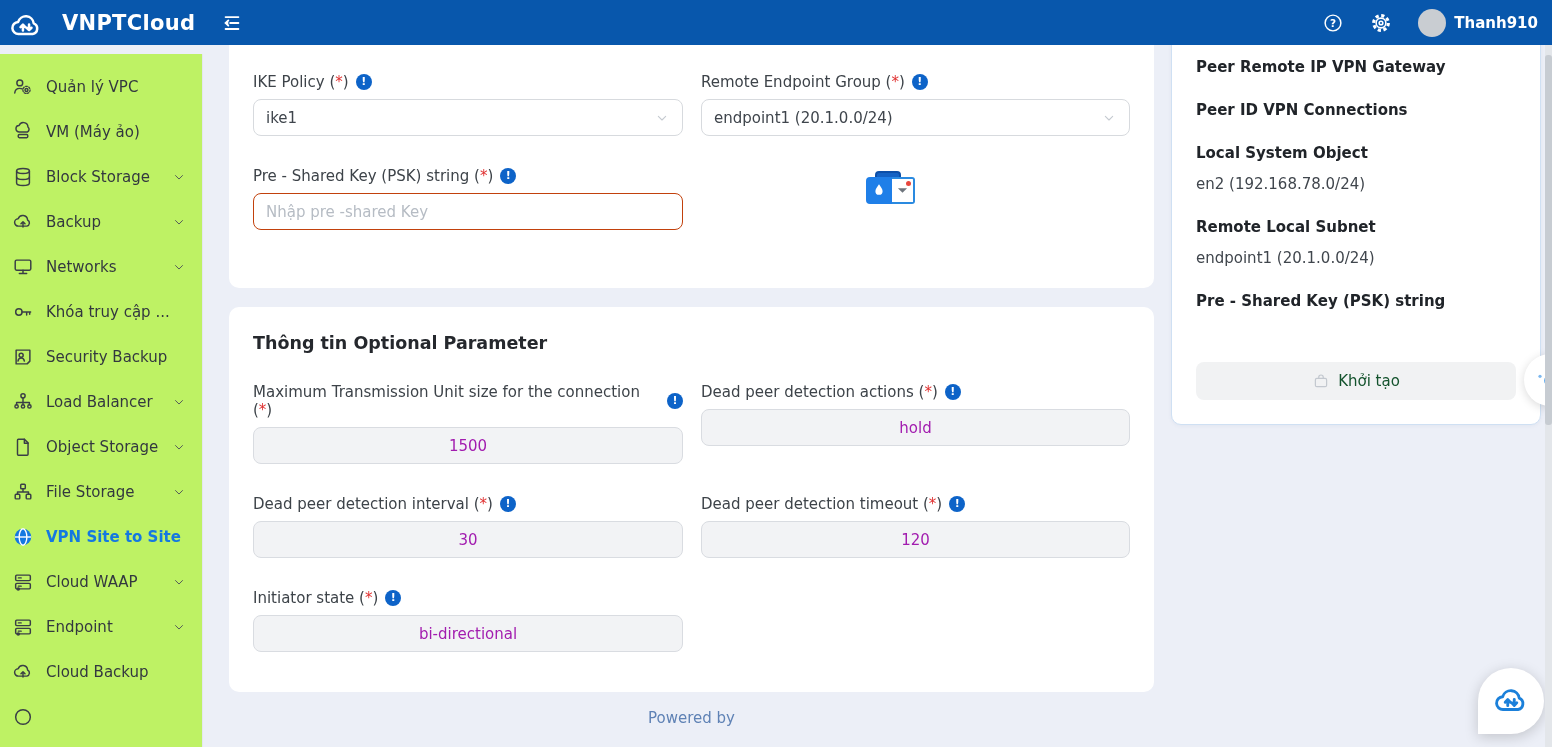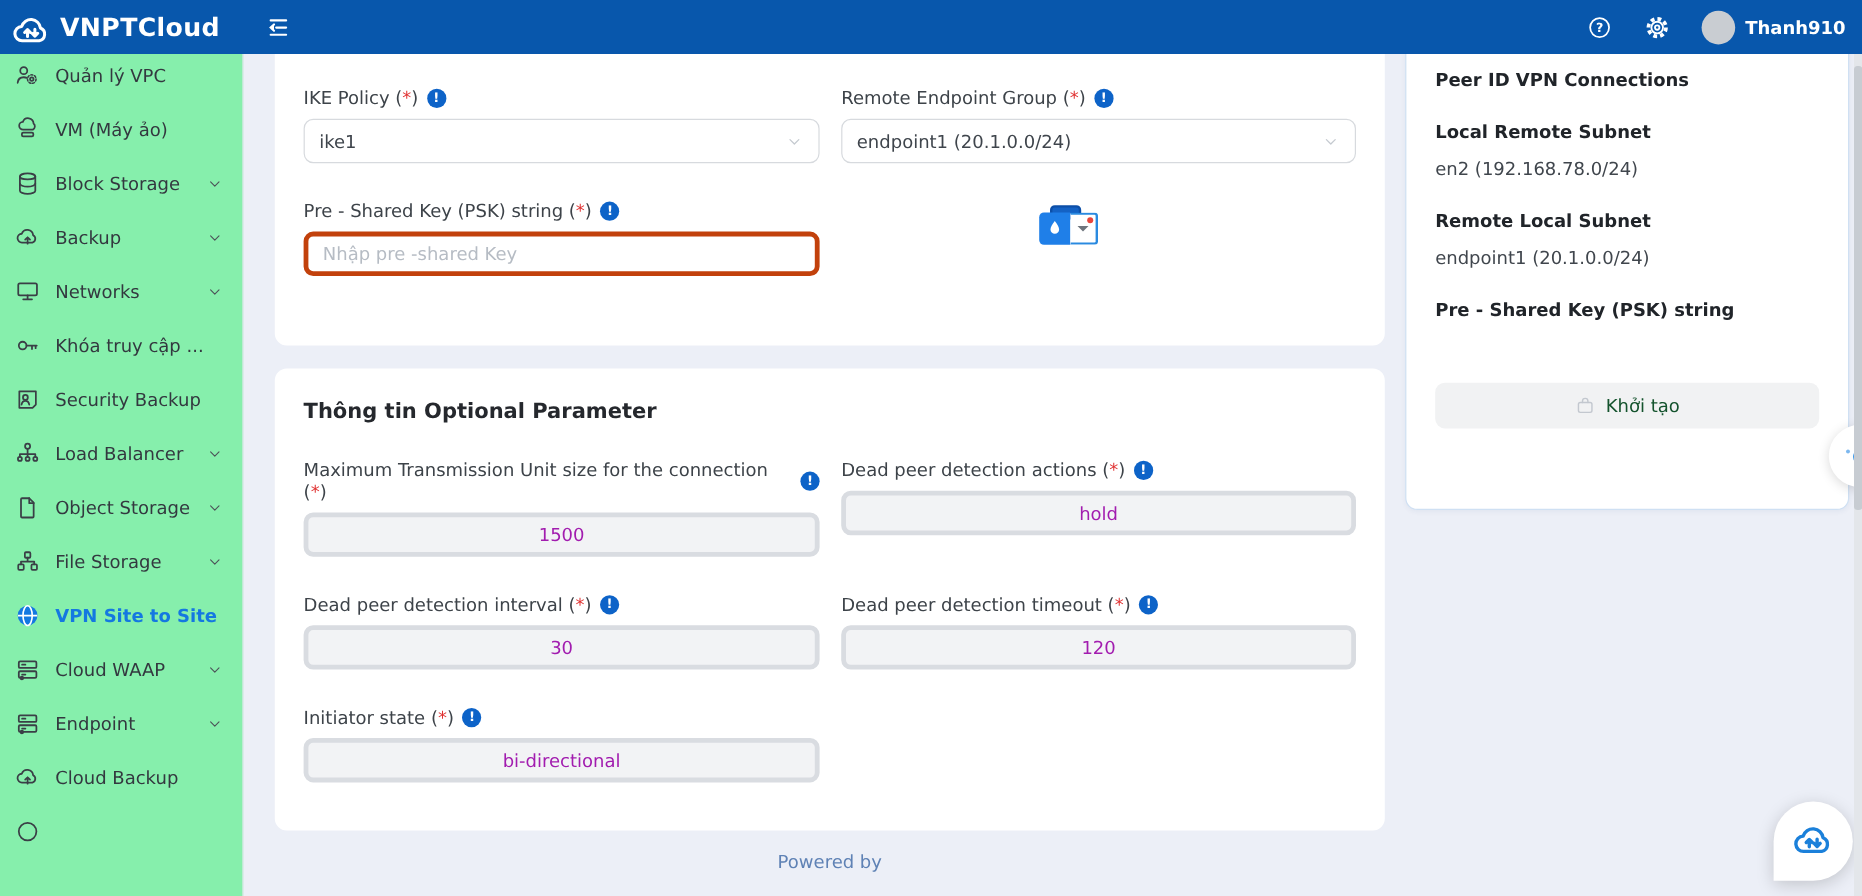--- a/index.html
+++ b/index.html
@@ -2,32 +2,32 @@
 <html><head>
 <meta charset="utf-8">
 <style>
   * { margin:0; padding:0; box-sizing:border-box; }
   html,body { width:1552px; height:747px; overflow:hidden;
     font-family:"DejaVu Sans","Liberation Sans",sans-serif; background:#eceff7; }
 
   
   .header { position:absolute; left:0; top:0; right:0; height:45px; background:#0857ac; z-index:9;
     display:flex; align-items:center; color:#fff; }
-  .brand { display:flex; align-items:center; gap:8px; padding-left:10px; width:203px; }
+  .brand { display:flex; align-items:center; gap:20px; padding-left:10px; width:203px; }
   .brand .icon { width:32px; height:26px; }
   .brand-name { font-size:21px; font-weight:bold; letter-spacing:.3px; white-space:nowrap; }
   .collapse-btn { width:22px; height:22px; margin-left:18px; cursor:pointer; }
   .header-right { margin-left:auto; display:flex; align-items:center; gap:26px; padding-right:14px; }
   .hicon { width:22px; height:22px; cursor:pointer; }
   .user-chip { display:flex; align-items:center; gap:8px; cursor:pointer; }
   .avatar { width:28px; height:28px; border-radius:50%; background:#c9cdd2; }
   .user-name { font-size:15px; font-weight:bold; }
 
   
-  .sidebar { position:absolute; left:0; top:30px; bottom:0; width:203px; background:#86efac;
+  .sidebar { position:absolute; left:0; top:54px; bottom:0; width:203px; background:#bef264;
     border-right:1px solid #e4e7ee; overflow:hidden; }
   .nav { padding-top:10px; }
   .nav-item { height:45px; display:flex; align-items:center; gap:12px; padding-left:12px;
     color:#33383f; font-size:15px; cursor:pointer; white-space:nowrap; }
   .nav-item.lvl1 { }
   .nav-item .icon { width:22px; height:22px; flex:0 0 22px; color:#3a3f46; }
   .nav-item.active { color:#1478e1; font-weight:bold; }
   .nav-item.active .icon { color:#1478e1; }
   .caret { width:14px; height:14px; margin-left:auto; margin-right:16px; color:#4c5258; }
 
@@ -39,21 +39,21 @@
   .card2 h2 { font-size:17.5px; font-weight:bold; color:#25282d; margin-bottom:30px; }
   .grid { display:grid; grid-template-columns:430px 429px; column-gap:18px; }
   .field { margin-bottom:31px; }
   .field-label { font-size:15px; color:#3d4349; margin-bottom:8px; display:flex; align-items:center; }
   .star { color:#e03131; }
   .info { display:inline-block; width:16px; height:16px; border-radius:50%; background:#0d63c8;
     color:#fff; font-size:11px; font-weight:bold; line-height:16px; text-align:center; margin-left:7px; cursor:pointer; }
   .select { height:37px; border:1px solid #d7dade; border-radius:8px; background:#fff;
     display:flex; align-items:center; padding:0 12px; font-size:15px; color:#3f454c; cursor:pointer;justify-content:flex-end; }
   .sel-chev { margin-left:auto; width:16px; height:16px; color:#c5cad0; }
-  .tin { width:100%; height:37px; border:4px solid #c2410c; border-radius:8px; padding:0 12px;
+  .tin { width:100%; height:37px; border:1px solid #c2410c; border-radius:8px; padding:0 12px;
     font-size:15px; color:#3f454c; font-family:inherit; background:#fff; }
   .tin::placeholder { color:#b6bcc4; }
   .tin.dis { background:#f2f3f5; border-color:#d9dce1; color:#a21caf;text-align:center; }
 
   
   .psk-ext { position:absolute; left:637px; top:146px; width:50px; height:36px; cursor:pointer; }
   .ext-tab { position:absolute; left:9px; top:0; width:26px; height:12px; background:#1462c4;
     border-radius:4px 4px 0 0; border:2px solid #0c4fa8; }
   .ext-row { position:absolute; left:0; top:6px; display:flex; }
   .ext-drop { width:26px; height:27px; background:#1f7fe8; border-radius:4px 0 0 4px;
@@ -357,22 +357,23 @@
   <div class="footer">
     <span class="powered">Powered by</span>
     <span class="swoosh icon"><svg viewBox="0 0 24 22">
           <path d="M2.5 17.5C6 7.5 15 2.5 21.5 4c-3 .8-6.1 2.5-8.7 5.2C10.2 11.9 8.6 14.9 8 17.3c-1.5-1.8-3.6-2.3-5.5-.8z" fill="#1565c0"></path>
         </svg></span>
     <span class="vnpt-word">VNPT</span>
   </div>
 
   <aside class="summary">
     <div id="summary-list">
+        <div class="sum-label">Peer Remote IP VPN Gateway</div>
         <div class="sum-label">Peer ID VPN Connections</div>
-        <div class="sum-label">Local Remote Subnet</div>
+        <div class="sum-label">Local System Object</div>
         <div class="sum-value">en2 (192.168.78.0/24)</div>
         <div class="sum-label">Remote Local Subnet</div>
         <div class="sum-value">endpoint1 (20.1.0.0/24)</div>
         <div class="sum-label">Pre - Shared Key (PSK) string</div>
       </div>
     <button class="create-btn">
       <span class="icon"><svg viewBox="0 0 24 24" fill="none" stroke="currentColor" stroke-width="1.6" stroke-linecap="round" stroke-linejoin="round">
             <rect x="4.5" y="8.5" width="15" height="11" rx="2"></rect>
             <path d="M9 8.5V7a3 3 0 016 0v1.5"></path>
           </svg></span>

